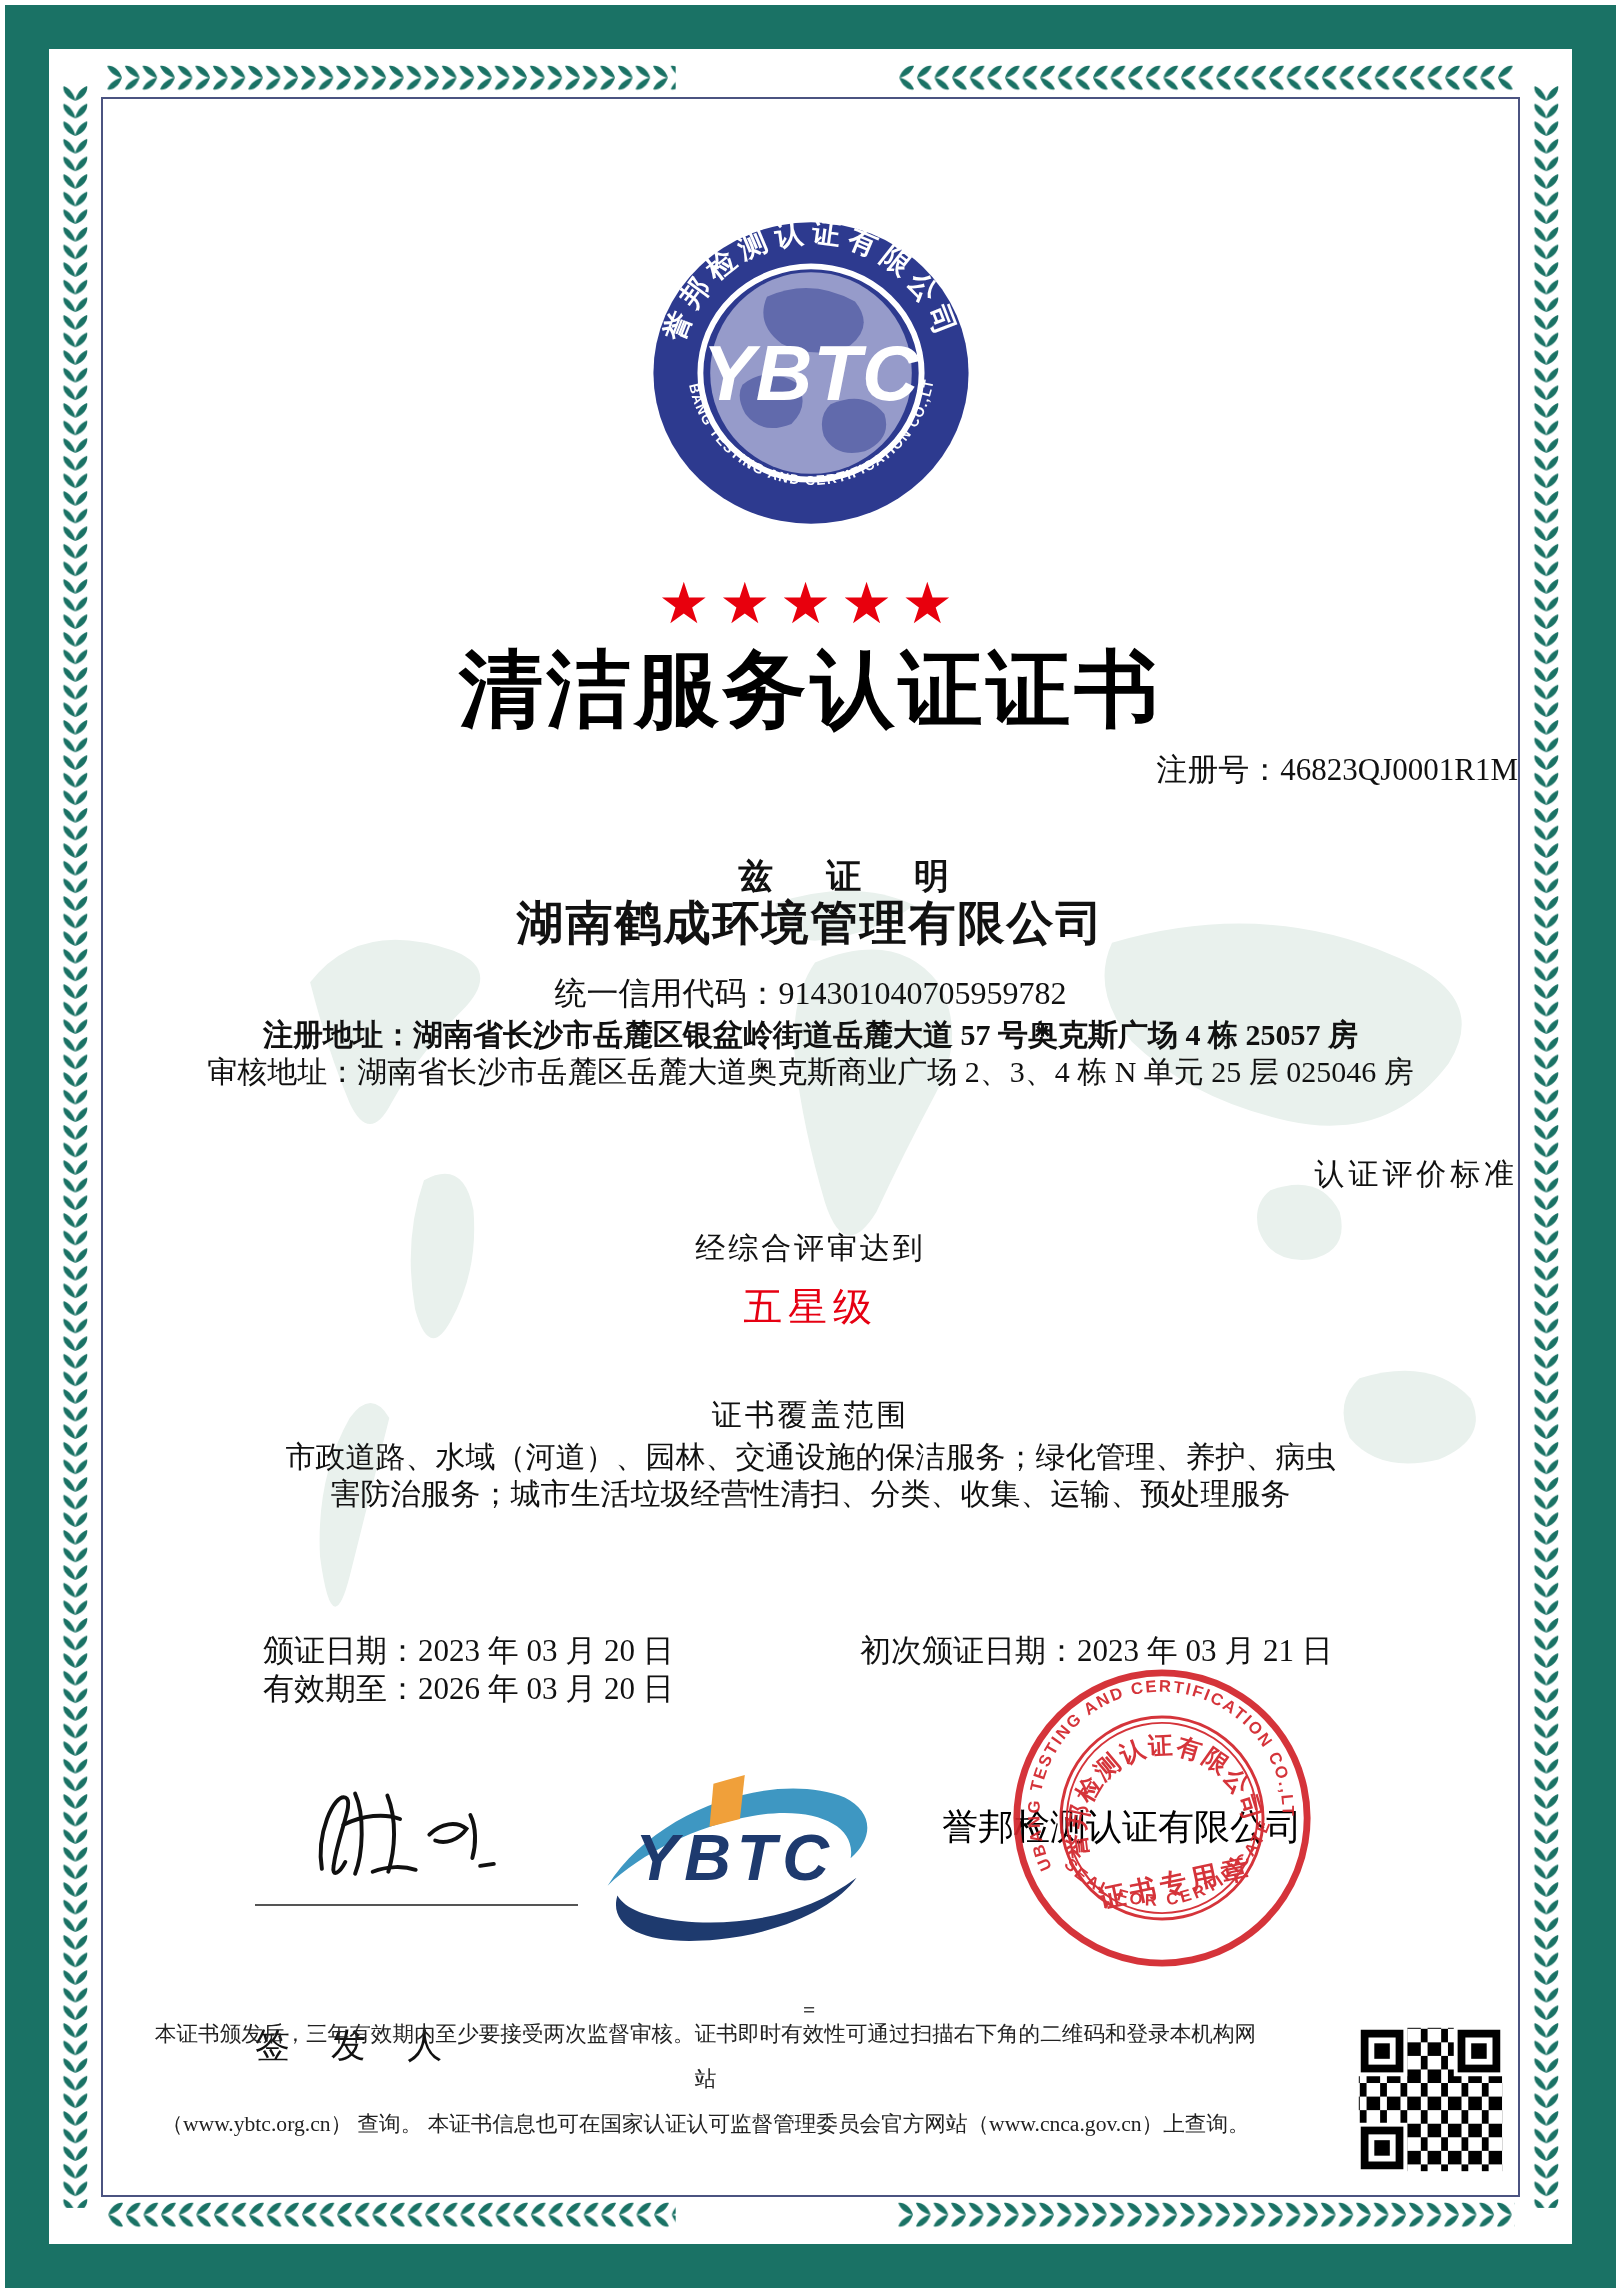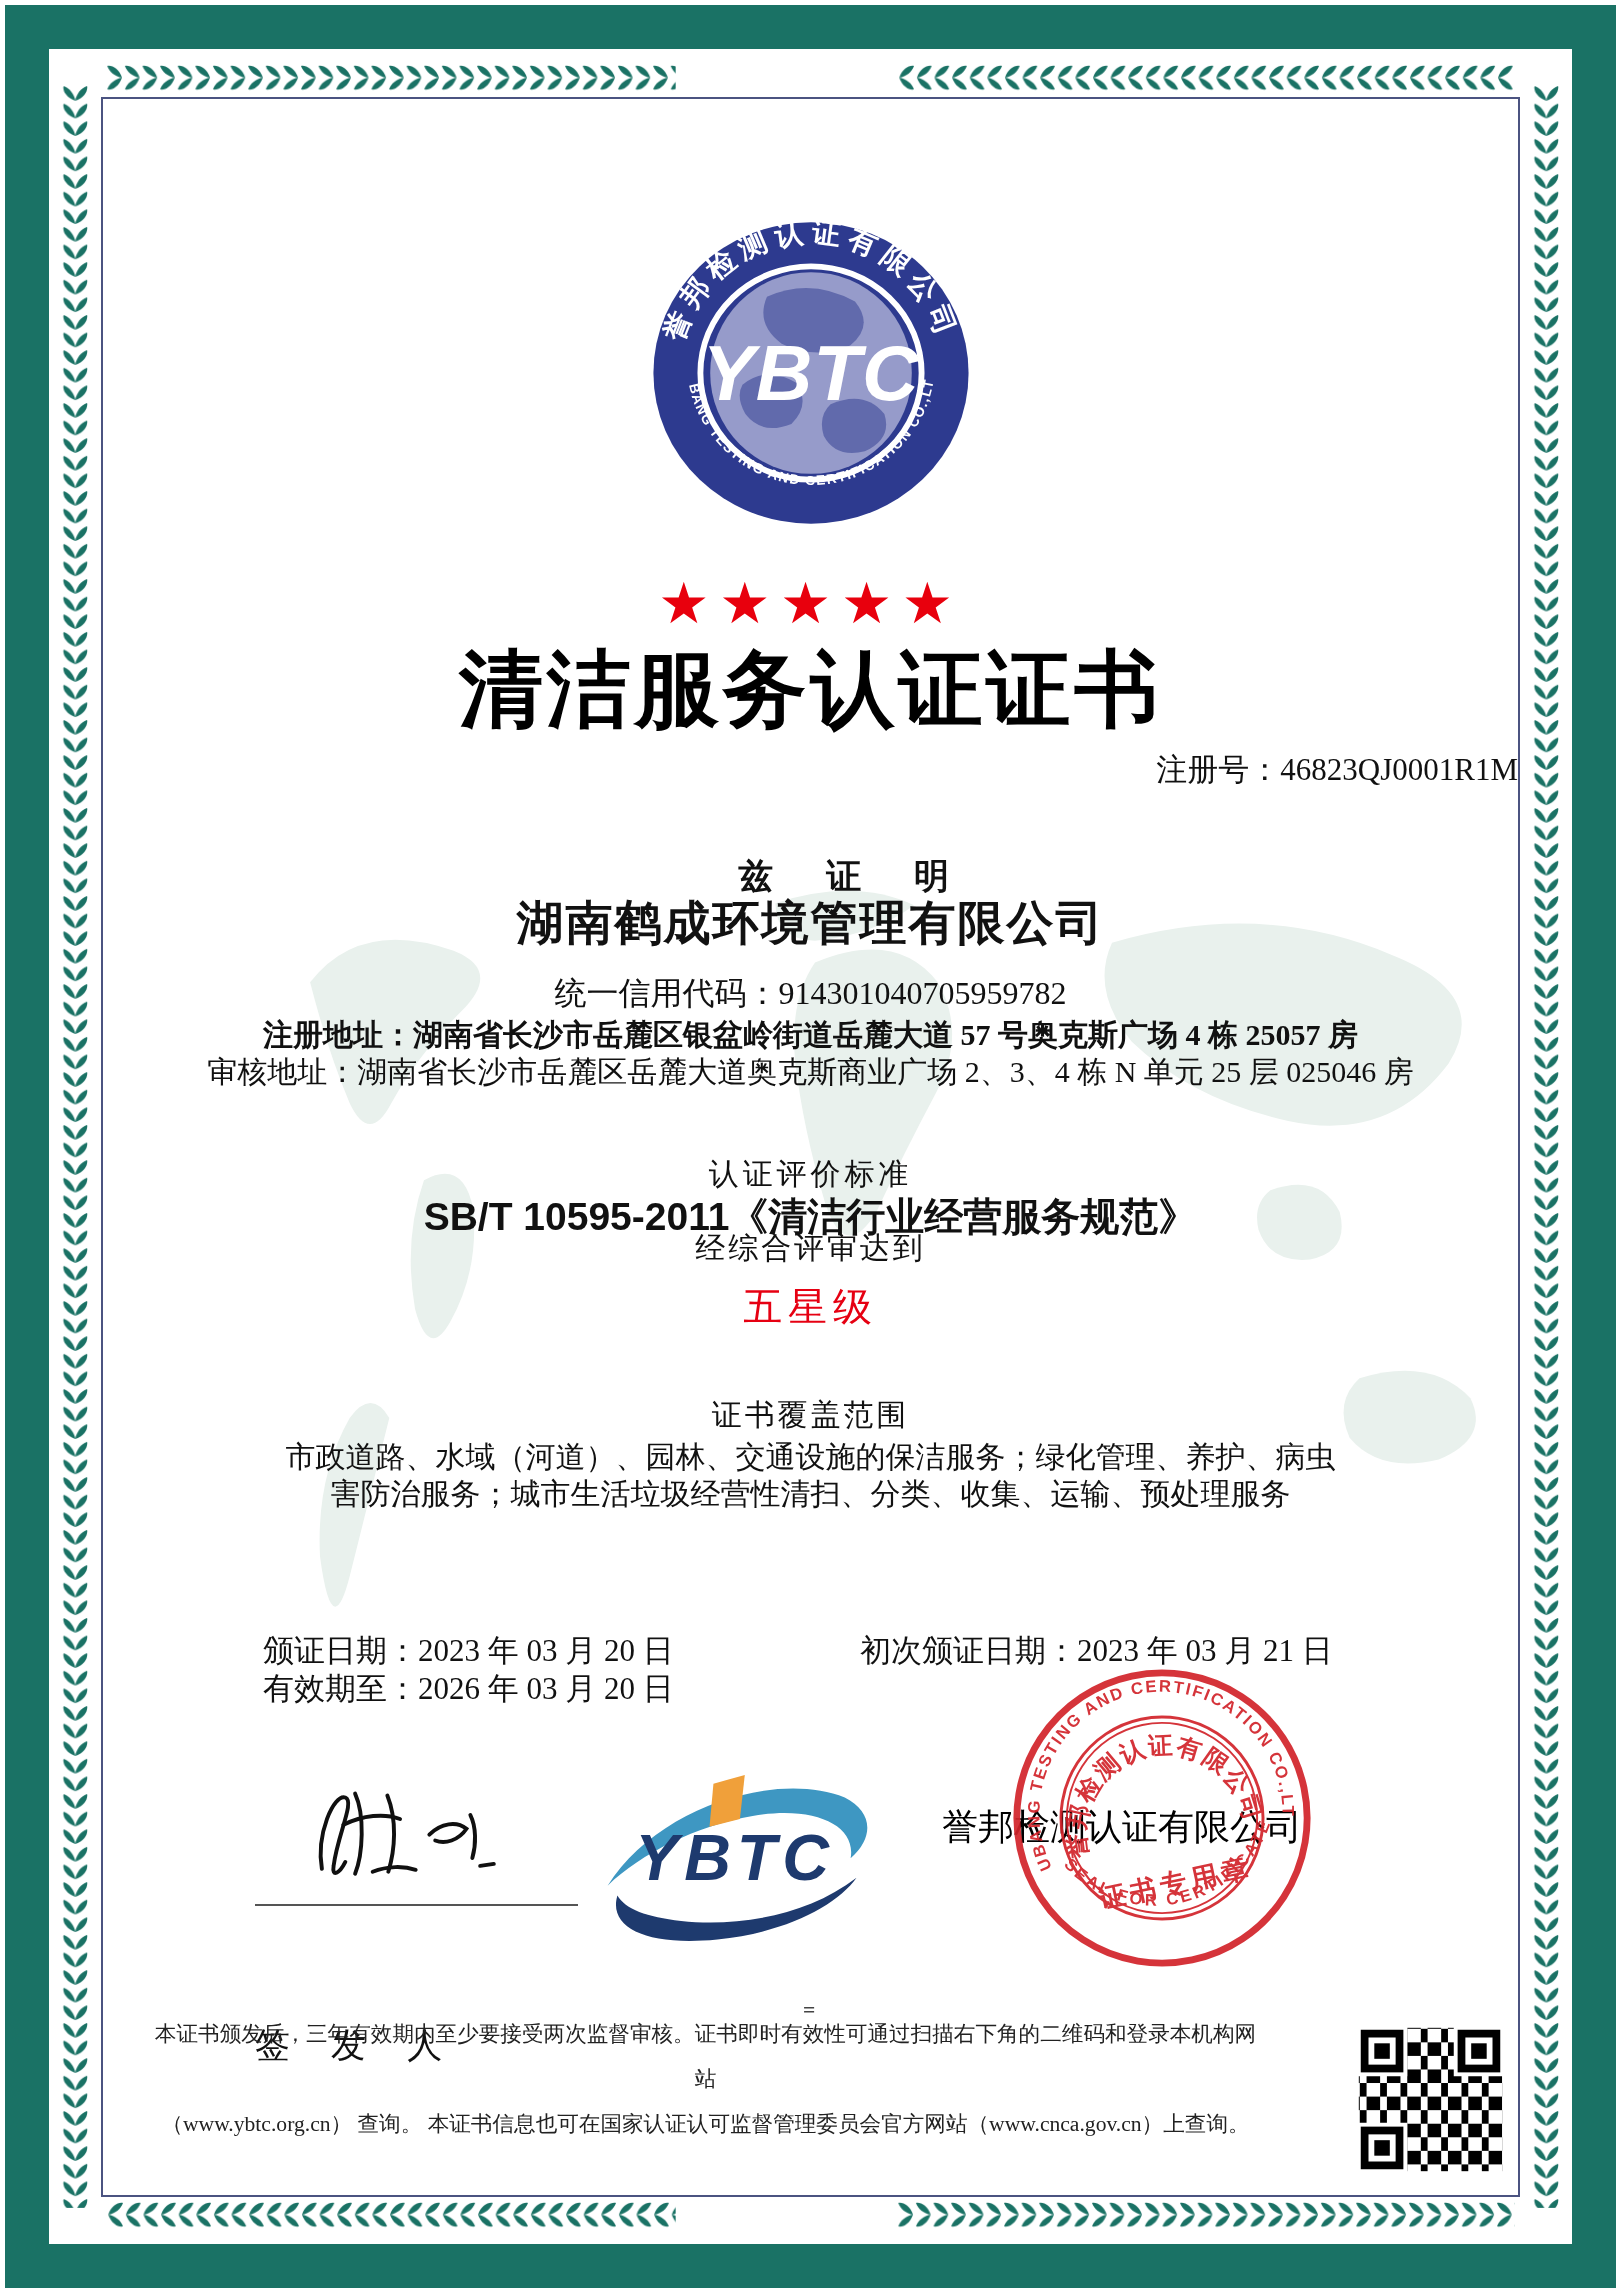--- a/index.html
+++ b/index.html
@@ -15,21 +15,21 @@
   .row{position:absolute;left:0;width:100%;text-align:center;}
   .serif{font-family:"Liberation Serif","DejaVu Serif",serif;}
   .stars{top:472px;font-size:57px;letter-spacing:9.8px;color:#e8000d;font-weight:700;}
   .title{top:535px;font-size:84px;font-weight:900;letter-spacing:3.9px;color:#000;}
   .regno{top:651px;font-size:31px;text-align:right;}
   .certify-stmt{top:755px;font-size:35px;letter-spacing:21.6px;font-weight:700;padding-left:44px;}
   .company{top:794px;font-size:47px;font-weight:800;letter-spacing:2px;}
   .credit{top:874px;font-size:32px;}
   .addr1{top:917px;font-size:30px;font-weight:bold;}
   .addr2{top:954px;font-size:30px;}
-  .std-head{top:1056px;font-size:30px;letter-spacing:3.9px;}
+  .std-head{top:1056px;font-size:30px;letter-spacing:3.9px;text-align:right;}
   .std-val{top:1092px;font-size:39px;font-weight:700;}
   .rate-head{top:1130px;font-size:30px;letter-spacing:2.9px;}
   .grade{top:1182px;font-size:39px;color:#e60012;letter-spacing:5.9px;}
   .scope-head{top:1297px;font-size:30px;letter-spacing:2.9px;}
   .scope1{top:1339px;font-size:30px;}
   .scope2{top:1376px;font-size:30px;}
   .date{position:absolute;font-size:31px;white-space:nowrap;}
   .d-issue{left:160px;top:1532px;}
   .d-valid{left:160px;top:1570px;}
   .d-first{left:757px;top:1532px;}
@@ -153,21 +153,20 @@
     <div class="row title">清洁服务认证证书</div>
     <div class="row regno serif">注册号：46823QJ0001R1M</div>
 
     <div class="row certify-stmt">兹 证 明</div>
     <div class="row company">湖南鹤成环境管理有限公司</div>
     <div class="row credit serif">统一信用代码：914301040705959782</div>
     <div class="row addr1 serif">注册地址：湖南省长沙市岳麓区银盆岭街道岳麓大道 57 号奥克斯广场 4 栋 25057 房</div>
     <div class="row addr2 serif">审核地址：湖南省长沙市岳麓区岳麓大道奥克斯商业广场 2、3、4 栋 N 单元 25 层 025046 房</div>
 
     <div class="row std-head">认证评价标准</div>
-    <div class="row std-val">SB/T 10595-2011《清洁行业经营服务规范》</div>
 
     <div class="row rate-head">经综合评审达到</div>
     <div class="row grade">五星级</div>
 
     <div class="row scope-head">证书覆盖范围</div>
     <div class="row scope1">市政道路、水域（河道）、园林、交通设施的保洁服务；绿化管理、养护、病虫</div>
     <div class="row scope2">害防治服务；城市生活垃圾经营性清扫、分类、收集、运输、预处理服务</div>
 
     <div class="date d-issue serif">颁证日期：2023 年 03 月 20 日</div>
     <div class="date d-valid serif">有效期至：2026 年 03 月 20 日</div>

